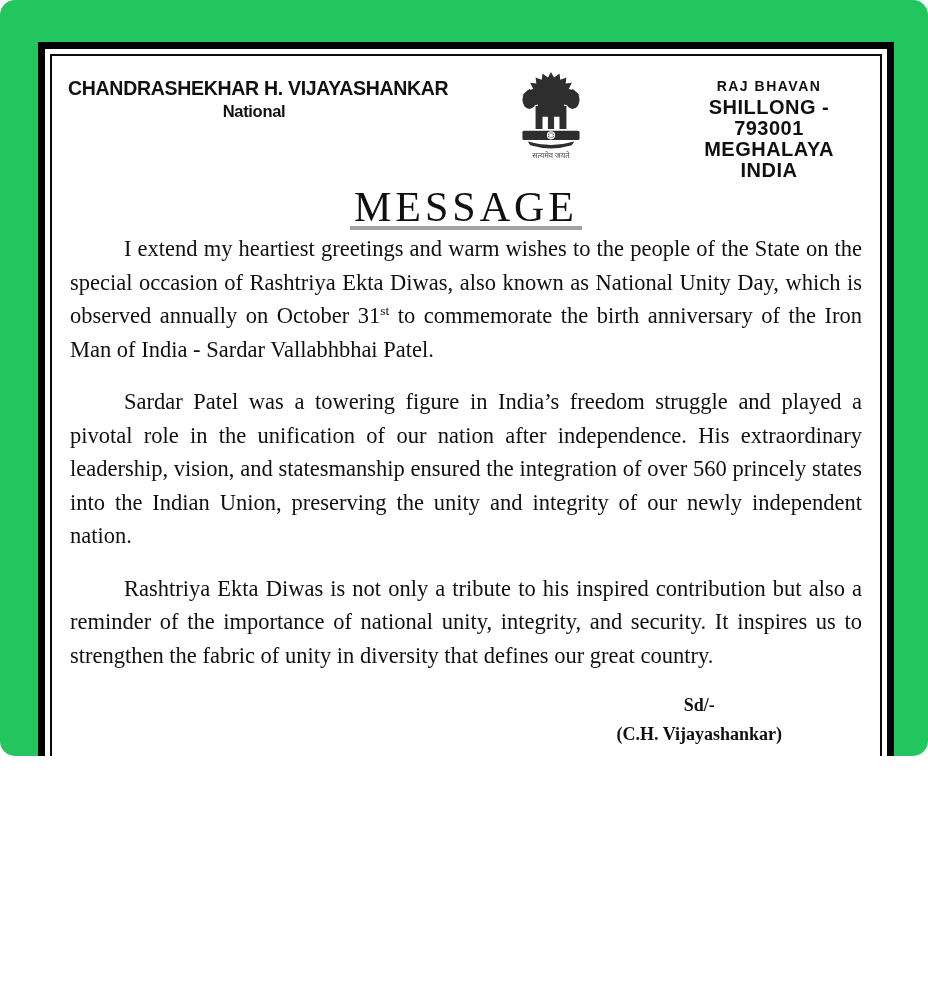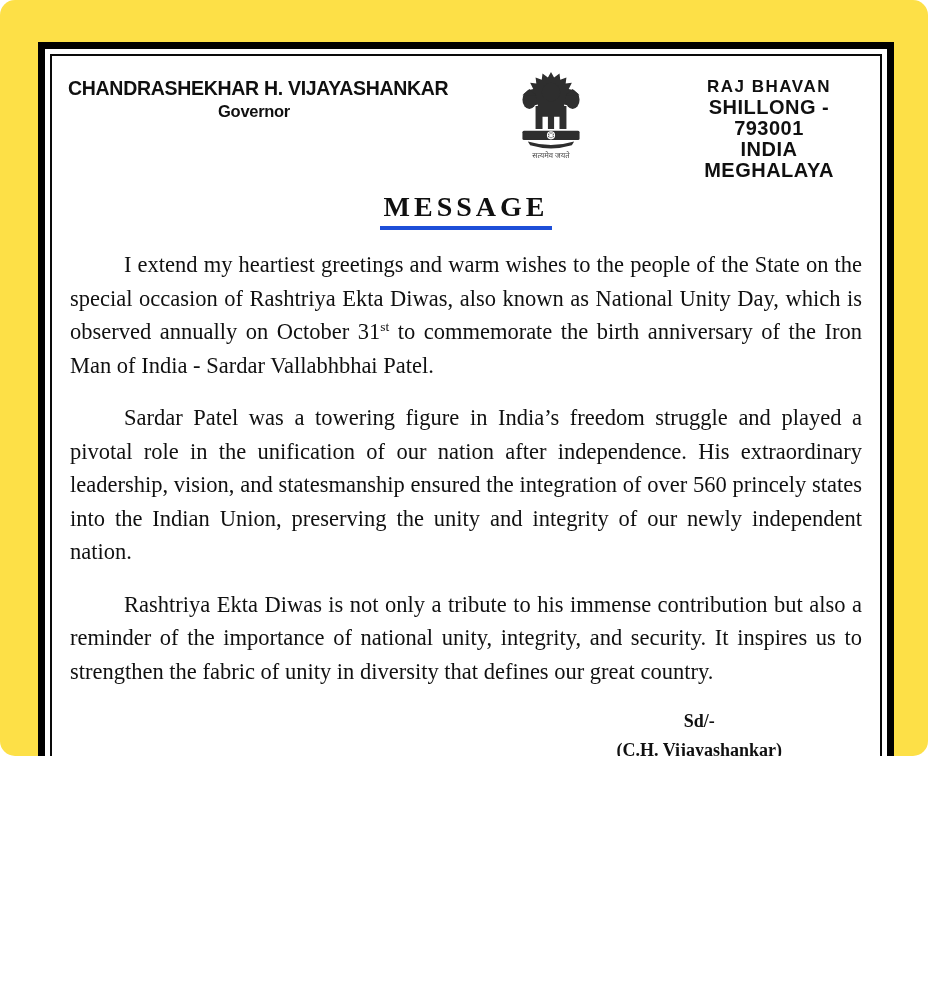--- a/index.html
+++ b/index.html
@@ -1,21 +1,21 @@
 <!DOCTYPE html>
 <html><head>
 <meta charset="utf-8">
 <style>
   * { box-sizing: border-box; }
   html, body { margin: 0; padding: 0; background: #ffffff; }
   .page {
     position: relative;
     width: 928px;
     height: 756px;
-    background: #fde047;
+    background: #22c55e;
     font-family: "Liberation Serif", serif;
     color: #101010;
     border-radius: 15px;
   }
   .frame-outer {
     position: absolute;
     left: 38px; top: 42px;
     width: 856px; height: 924px;
     border: 7px solid #000000;
     padding: 5px;
@@ -49,33 +49,33 @@
     justify-content: flex-start;
     padding-top: 2px;
   }
   .header-right {
     width: 190px;
     text-align: center;
     font-family: "Liberation Sans", sans-serif;
     font-weight: bold;
     padding-top: 6px;
   }
-  .addr-line-0 { font-size: 17px; line-height: 21px; letter-spacing: 1.5px; }
+  .addr-line-0 { font-size: 14px; line-height: 21px; letter-spacing: 1.5px; }
   .addr-line   { font-size: 20px; line-height: 21px; letter-spacing: 0.5px; }
   .title-row { text-align: center; margin-top: 8px; }
   .doc-title {
     display: inline-block;
-    font-size: 28px;
-    font-weight: bold;
+    font-size: 42px;
+    font-weight: normal;
     letter-spacing: 4px;
-    border-bottom: 4px solid #1d4ed8;
+    border-bottom: 4px solid #a3a3a3;
     padding: 0 4px 1px 4px;
     line-height: 36px;
   }
-  .body-text { margin-top: 18px; padding: 0 2px; }
+  .body-text { margin-top: 2px; padding: 0 2px; }
   .body-text p {
     margin: 0 0 19px 0;
     font-size: 22.5px;
     line-height: 33.5px;
     text-align: justify;
     text-indent: 54px;
   }
   .body-text p sup { font-size: 60%; line-height: 0; }
   .signature {
     width: fit-content;
@@ -93,21 +93,21 @@
 </head>
 <body>
 
 <div class="page">
   <div class="frame-outer">
     <div class="frame-inner">
 
       <div class="header">
         <div class="header-left">
           <div class="official-name">CHANDRASHEKHAR H. VIJAYASHANKAR</div>
-          <div class="official-title">Governor</div>
+          <div class="official-title">National</div>
         </div>
 
         <div class="emblem-wrap">
           <svg class="emblem-svg" width="78" height="88" viewBox="0 0 100 114" aria-hidden="true">
             <g fill="#2e2e2e">
 
               <path d="M50 0 L54 7 L61 2 L62 10 L70 7 L69 15 L77 14 L73 22 L81 24 L74 29 L80 35 L72 36 L75 44 L67 42 L67 50 L60 46 L57 53 L50 47 L43 53 L40 46 L33 50 L33 42 L25 44 L28 36 L20 35 L26 29 L19 24 L27 22 L23 14 L31 15 L30 7 L38 10 L39 2 L46 7 Z"></path>
               <circle cx="50" cy="26" r="12"></circle>
 
               <ellipse cx="22" cy="36" rx="9" ry="12"></ellipse>
@@ -126,33 +126,33 @@
               <circle cx="50" cy="82" r="4.6"></circle>
               <path d="M50 77.4 L50 86.6 M45.4 82 L54.6 82 M46.8 78.8 L53.2 85.2 M53.2 78.8 L46.8 85.2"></path>
             </g>
             <text x="50" y="111" text-anchor="middle">सत्यमेव जयते</text>
           </svg>
         </div>
 
         <div class="header-right">
           <div class="addr-line-0">RAJ BHAVAN</div>
           <div class="addr-line">SHILLONG - 793001</div>
+          <div class="addr-line">MEGHALAYA</div>
           <div class="addr-line">INDIA</div>
-          <div class="addr-line">MEGHALAYA</div>
         </div>
       </div>
 
       <div class="title-row">
         <span class="doc-title">MESSAGE</span>
       </div>
 
       <div class="body-text">
         <p><span>I extend my heartiest greetings and warm wishes to the people of the State on the special occasion of Rashtriya Ekta Diwas, also known as National Unity Day, which is observed annually on October 31</span><sup>st</sup><span> to commemorate the birth anniversary of the Iron Man of India - Sardar Vallabhbhai Patel.</span></p>
         <p>Sardar Patel was a towering figure in India’s freedom struggle and played a pivotal role in the unification of our nation after independence. His extraordinary leadership, vision, and statesmanship ensured the integration of over 560 princely states into the Indian Union, preserving the unity and integrity of our newly independent nation.</p>
-        <p>Rashtriya Ekta Diwas is not only a tribute to his immense contribution but also a reminder of the importance of national unity, integrity, and security. It inspires us to strengthen the fabric of unity in diversity that defines our great country.</p>
+        <p>Rashtriya Ekta Diwas is not only a tribute to his inspired contribution but also a reminder of the importance of national unity, integrity, and security. It inspires us to strengthen the fabric of unity in diversity that defines our great country.</p>
       </div>
 
       <div class="signature">
         <div>Sd/-</div>
         <div>(C.H. Vijayashankar)</div>
       </div>
 
     </div>
   </div>
 </div>

